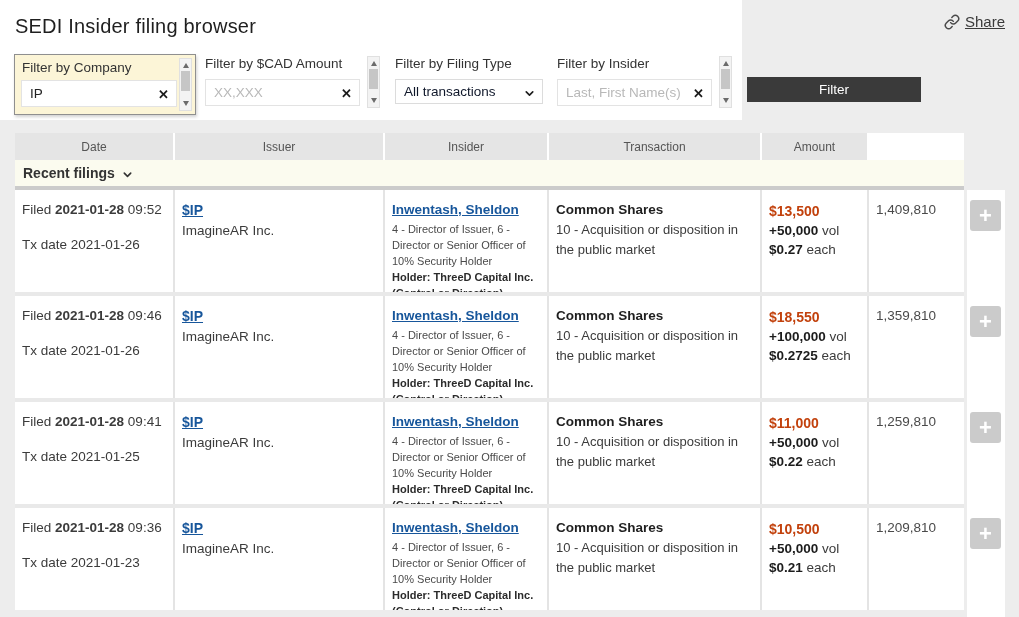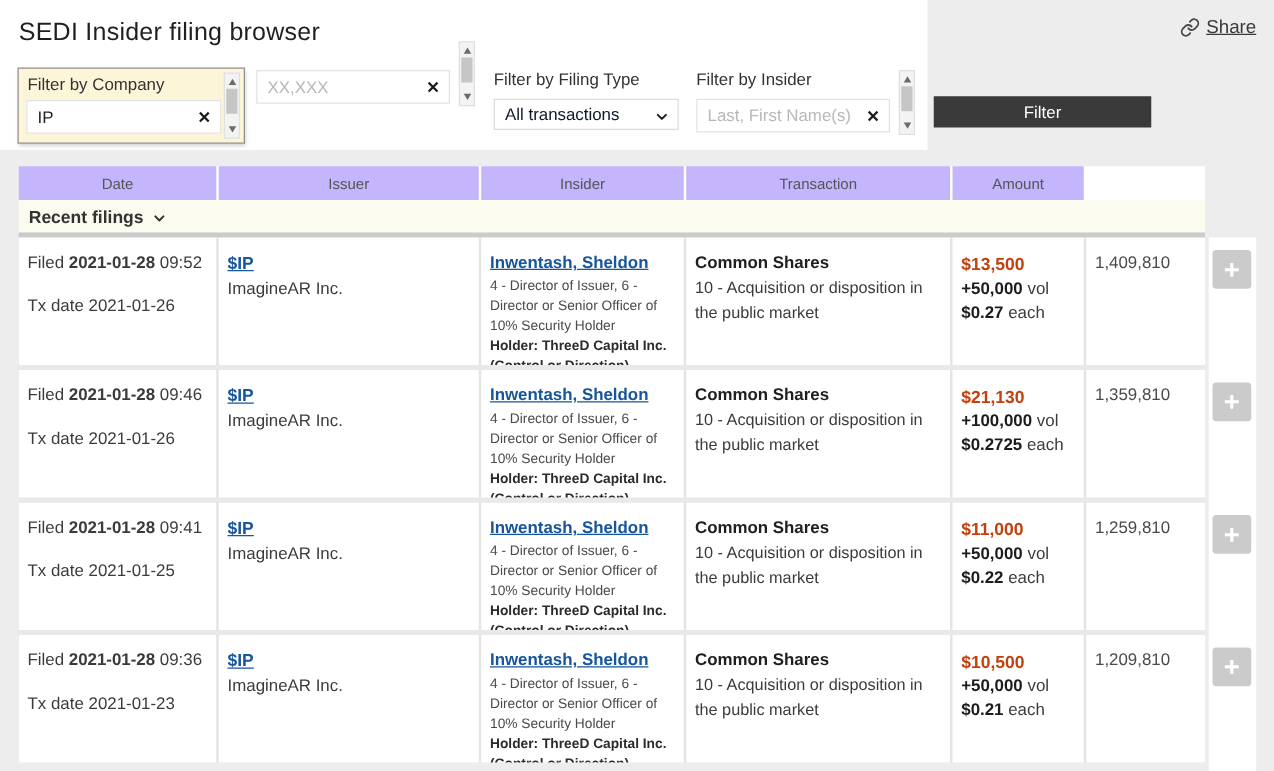--- a/index.html
+++ b/index.html
@@ -37,21 +37,21 @@
   .fg-amount{left:205px}
   .fg-type{left:395px}
   .fg-insider{left:557px}
   .select-box{position:relative;width:148px;height:25px;box-sizing:border-box;border:1px solid #dcdcdc;background:#fff;display:flex;align-items:center;padding-left:8px;font-size:13.5px;color:#0f172a;cursor:pointer}
   .select-box svg{position:absolute;right:6px;top:7px}
   .filter-btn{position:absolute;left:747px;top:77px;width:174px;height:25px;background:#3a3a3a;border:none;color:#fff;font-size:13.5px;font-family:inherit;display:flex;align-items:center;justify-content:center;cursor:pointer}
   
   .table{position:absolute;left:15px;top:133px;width:949px}
   .grid6{display:grid;grid-template-columns:158px 208px 162px 211px 105px 1fr;gap:2px}
   .thead{height:27px;background:#ffffff}
-  .th{background:#c4b5fd;display:flex;align-items:center;justify-content:center;font-size:12px;color:#555}
+  .th{background:#e5e5e5;display:flex;align-items:center;justify-content:center;font-size:12px;color:#555}
   .info-i{margin-left:4px;font-size:12.5px;color:#4f4f4f}
   .recent-row{height:26px;background:#fbfbef;display:flex;align-items:center;padding-left:8px;font-size:14px;font-weight:bold;color:#333;cursor:pointer}
   .recent-row svg{margin-left:7px;margin-top:3px}
   .sep-dark{height:4px;background:#cbcbcb}
   .sep-light{height:4px;background:#e9e9e9}
   .trow{height:102px;background:#e4e4e4;overflow:hidden}
   .cell{background:#fff;box-sizing:border-box;padding:12px 6px 0 7px;font-size:13.5px;color:#3b3b3b}
   .blue-link{color:#17569b;font-weight:bold;text-decoration:underline;cursor:pointer}
   .c-date .l2{margin-top:20px}
   .c-issuer .ticker{font-size:14px}
@@ -96,20 +96,21 @@
     <span class="clear-x">✕</span>
   </div>
   <div class="spin">
     <span class="sp-up"></span>
     <span class="sp-thumb"></span>
     <span class="sp-down"></span>
   </div>
 </div>
 
 <div class="fg fg-amount">
+  <span class="flabel">Filter by $CAD Amount</span>
   <div class="frow">
     <div class="ti">
       <input type="text" placeholder="XX,XXX" style="">
       <span class="clear-x">✕</span>
     </div>
     <div class="spin">
       <span class="sp-up"></span>
       <span class="sp-thumb"></span>
       <span class="sp-down"></span>
     </div>
@@ -219,21 +220,21 @@
     <div class="cell c-insider">
       <div><span class="blue-link">Inwentash, Sheldon</span></div>
       <div class="roles">4 - Director of Issuer, 6 - Director or Senior Officer of 10% Security Holder</div>
       <div class="holder">Holder: ThreeD Capital Inc. (Control or Direction)</div>
     </div>
     <div class="cell c-tx">
       <div class="sec">Common Shares</div>
       <div class="ttype">10 - Acquisition or disposition in the public market</div>
     </div>
     <div class="cell c-amt">
-      <div class="amt">$21,130</div>
+      <div class="amt">$18,550</div>
       <div>
         <b>+100,000</b>
         <span>vol</span>
       </div>
       <div>
         <b>$0.2725</b>
         <span>each</span>
       </div>
     </div>
     <div class="cell c-bal">

